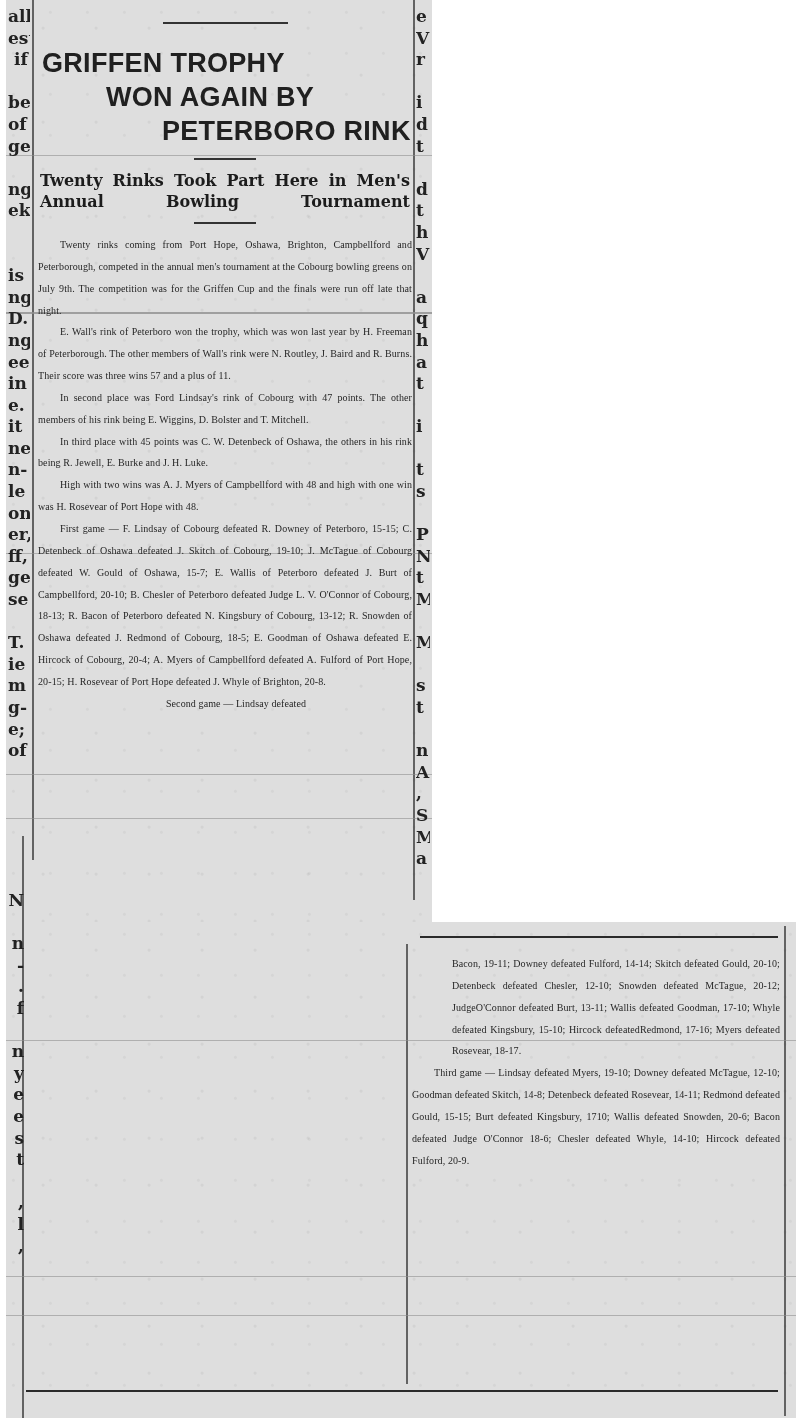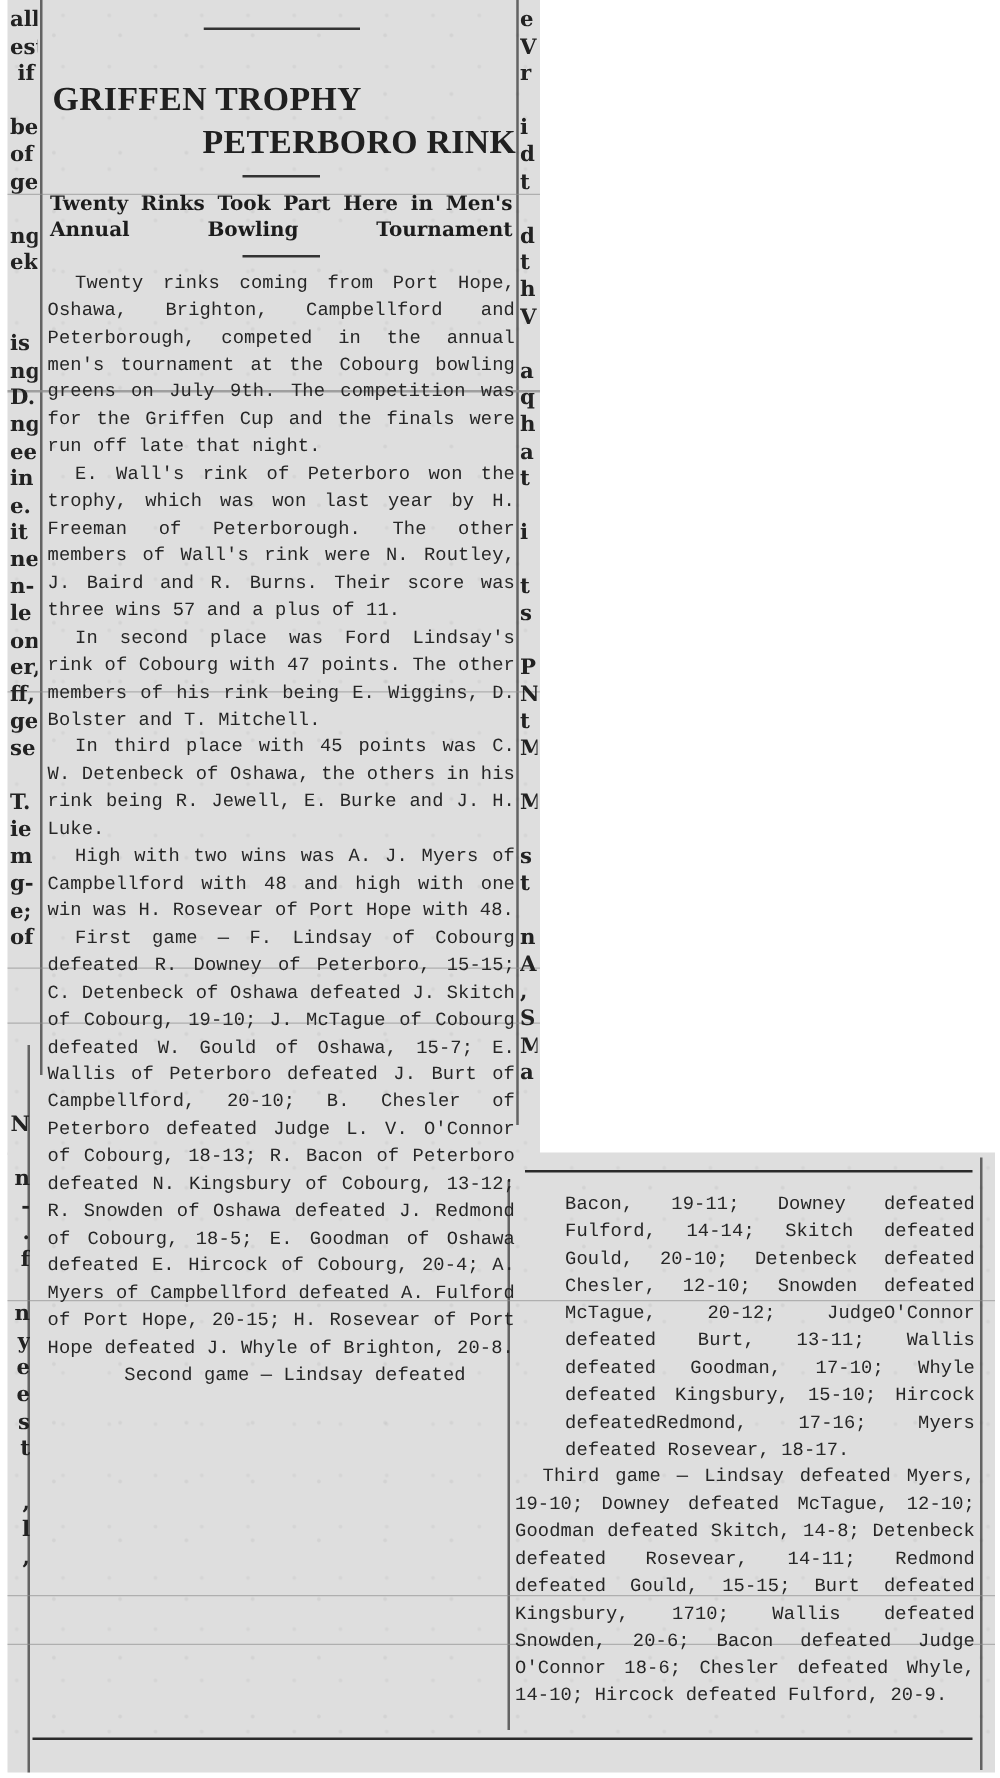--- a/index.html
+++ b/index.html
@@ -38,45 +38,45 @@
     #right-frag { left: 416px; top: 6px; width: 14px; overflow: hidden; }
     #left-frag-bottom { left: 6px; top: 890px; width: 18px; overflow: hidden; text-align: right; }
 
     
     #article {
       position: absolute;
       left: 38px; top: 0; width: 374px;
     }
     .top-rule { width: 125px; height: 2px; background: #333; margin: 22px auto 0 auto; }
     .headline {
-      font-family: Liberation Serif, serif;
+      font-family: Liberation Sans, sans-serif;
       font-weight: bold;
       font-size: 27px;
       line-height: 34px;
       letter-spacing: 0.3px;
       color: #202020;
-      margin-top: 38px;
+      margin-top: 22px;
     }
     .headline div { white-space: nowrap; }
     .hl1 { padding-left: 4px; }
     .hl2 { padding-left: 68px; }
     .hl3 { padding-left: 124px; }
     .short-rule { width: 62px; height: 2px; background: #333; margin: 10px auto; }
     .deck {
       font-family: "DejaVu Serif", serif;
       font-weight: bold;
       font-size: 16px;
       line-height: 21px;
       text-align: justify;
       text-align-last: justify;
       padding: 0 2px;
     }
     .body-text {
-      font-family: Liberation Mono, monospace;
-      font-size: 15px;
+      font-family: Liberation Serif, serif;
+      font-size: 10px;
       line-height: 21.85px;
       text-align: justify;
       letter-spacing: 0.1px;
       color: #262626;
     }
     .body-text p { margin: 0; text-indent: 22px; }
     .body-text p.first { text-indent: 22px; }
 
     
     #continuation {
@@ -201,20 +201,21 @@
 t
 
 ,
 l
 ,</div>
 
 <div id="article">
   <div class="top-rule"></div>
   <div class="headline">
     <div class="hl1">GRIFFEN TROPHY</div>
+    <div class="hl2">WON AGAIN BY</div>
     <div class="hl3">PETERBORO RINK</div>
   </div>
   <div class="short-rule"></div>
   <div class="deck">Twenty Rinks Took Part Here in Men's Annual Bowling Tournament</div>
   <div class="short-rule"></div>
   <div class="body-text">
     <p class="first">Twenty rinks coming from Port Hope, Oshawa, Brighton, Campbellford and Peterborough, competed in the annual men's tournament at the Cobourg bowling greens on July 9th. The competition was for the Griffen Cup and the finals were run off late that night.</p>
     <p>E. Wall's rink of Peterboro won the trophy, which was won last year by H. Freeman of Peterborough. The other members of Wall's rink were N. Routley, J. Baird and R. Burns. Their score was three wins 57 and a plus of 11.</p>
     <p>In second place was Ford Lindsay's rink of Cobourg with 47 points. The other members of his rink being E. Wiggins, D. Bolster and T. Mitchell.</p>
     <p>In third place with 45 points was C. W. Detenbeck of Oshawa, the others in his rink being R. Jewell, E. Burke and J. H. Luke.</p>

